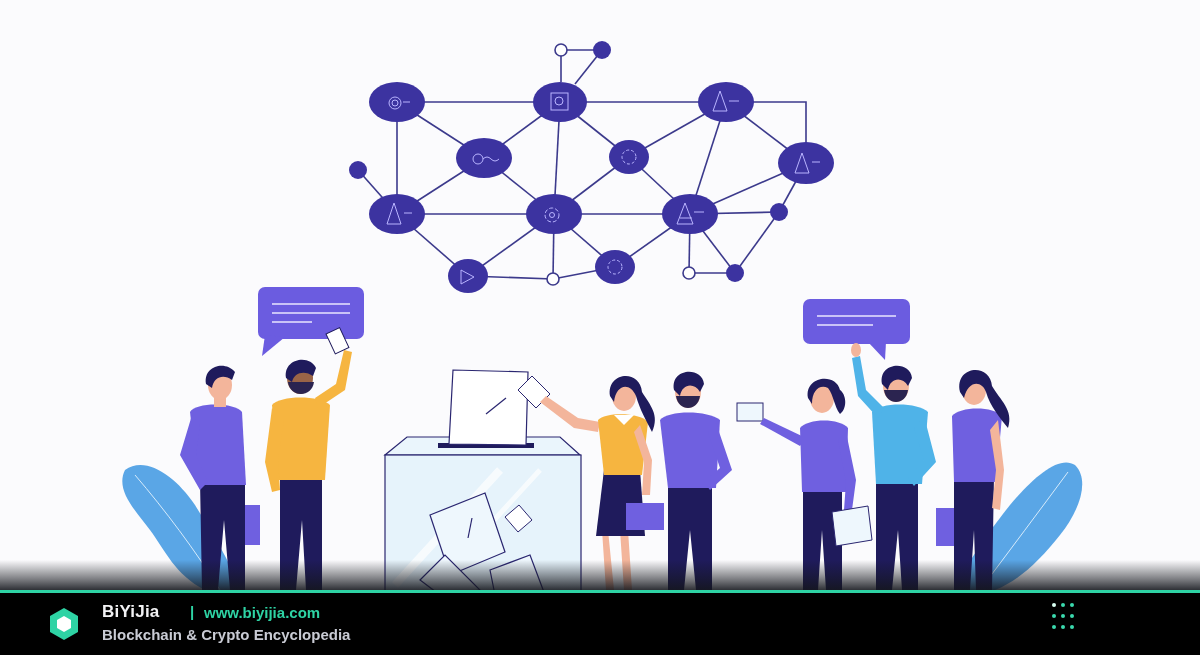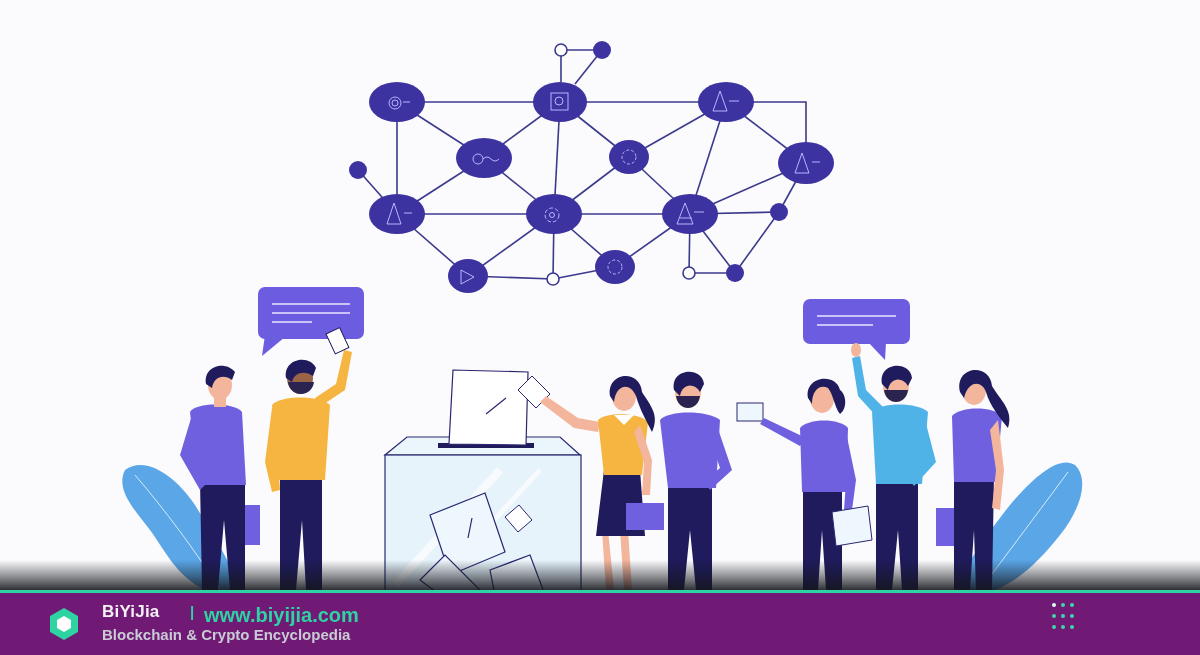--- a/index.html
+++ b/index.html
@@ -8,31 +8,31 @@
     background: #fbfbfd;
     font-family: "Liberation Sans", sans-serif;
   }
   #scene { position: absolute; left: 0; top: 0; width: 1200px; height: 655px; }
   .fade {
     position: absolute; left: 0; top: 560px; width: 1200px; height: 32px;
     background: linear-gradient(to bottom, rgba(20,22,28,0) 0%, rgba(20,22,28,0.55) 60%, rgba(20,22,28,0.95) 100%);
   }
   .footer {
     position: absolute; left: 0; top: 590px; width: 1200px; height: 65px;
-    background: #701a75;
+    background: #000000;
     border-top: 3px solid #2ed3a4;
     box-sizing: border-box;
   }
   .logo { position: absolute; left: 48px; top: 14px; width: 32px; height: 34px; }
   .brand {
     position: absolute; left: 102px; top: 9px;
     color: #f2f2f4; font-weight: bold; font-size: 17px; letter-spacing: 0.2px;
   }
   .sep { position: absolute; left: 190px; top: 10px; color: #2ed3a4; font-size: 15px; font-weight: bold; }
-  .url { position: absolute; left: 204px; top: 11px; color: #2ed3a4; font-size: 20px; font-weight: bold; }
+  .url { position: absolute; left: 204px; top: 11px; color: #2ed3a4; font-size: 15px; font-weight: bold; }
   .tagline {
     position: absolute; left: 102px; top: 33px;
     color: #c9cbd4; font-size: 15px; font-weight: bold;
   }
   .menu-grid {
     position: absolute; left: 1052px; top: 10px; width: 28px; height: 28px;
     display: grid; grid-template-columns: repeat(3, 4px); grid-gap: 5px 5px;
   }
   .menu-grid span { width: 4px; height: 4px; border-radius: 50%; background: #3ad9ad; display: block; }
   .menu-grid span:first-child { background: #d8fff2; }

